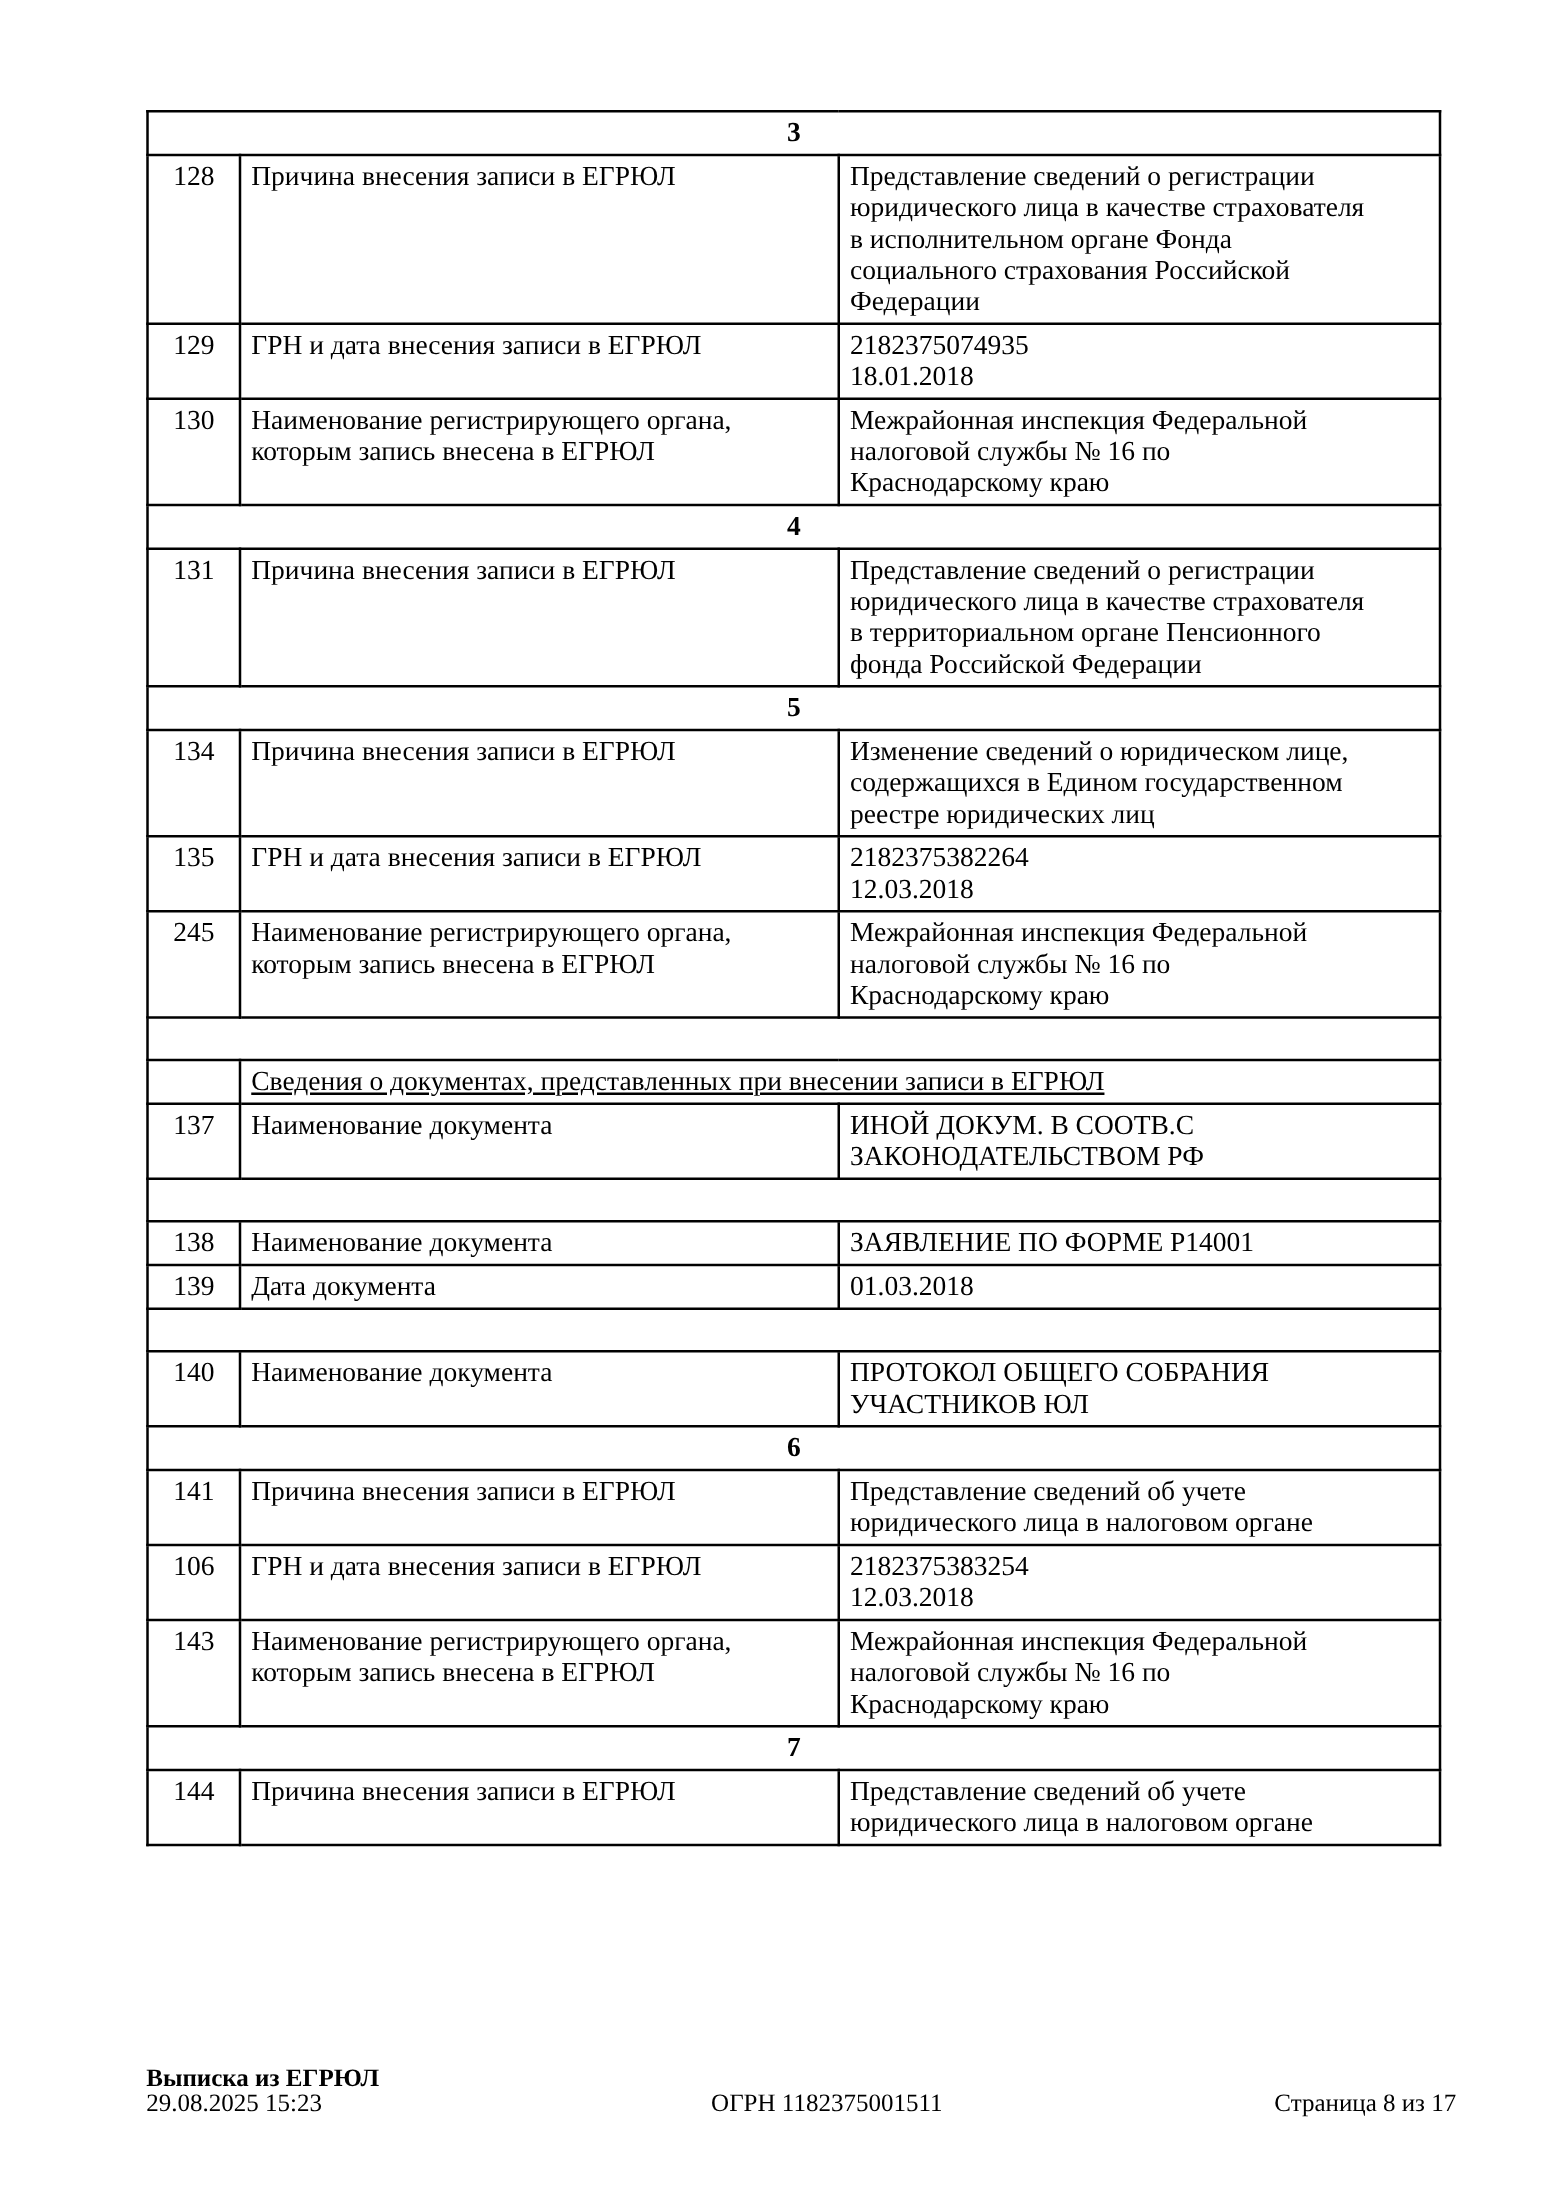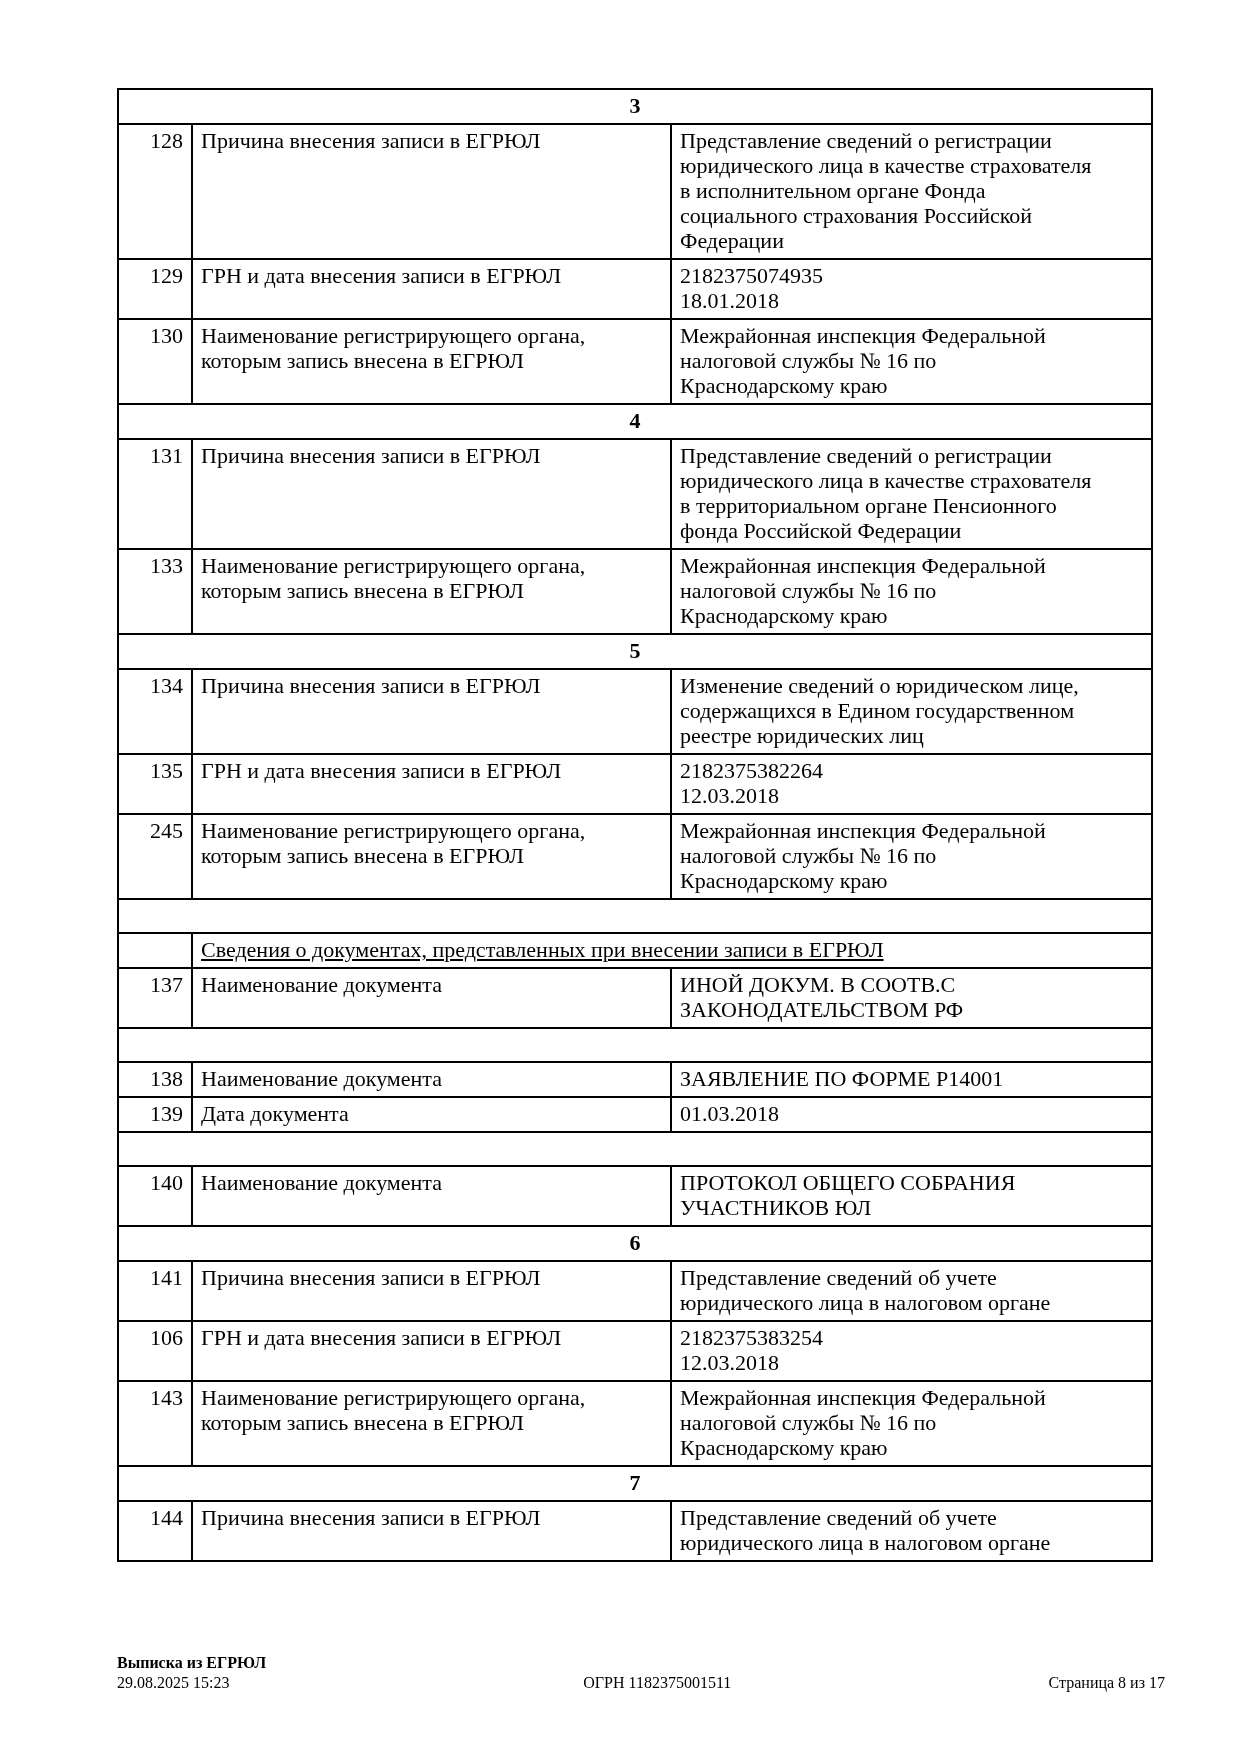--- a/index.html
+++ b/index.html
@@ -23,21 +23,21 @@
   table.egrul td {
     border: 2px solid #000000;
     font-size: 22px;
     line-height: 25px;
     padding: 3px 8px 5px 8px;
     vertical-align: top;
     white-space: pre-line;
     overflow: hidden;
   }
   td.num {
-    text-align: right;
+    text-align: center;
     padding-left: 2px;
     padding-right: 2px;
     margin-top: 24px;
   }
   td.section {
     text-align: center;
     font-weight: bold;
     white-space: normal;
   }
   td.empty {
@@ -48,21 +48,21 @@
     text-decoration: underline;
   }
   .footer {
     position: absolute;
     left: 117px;
     top: 1653px;
     width: 1048px;
     display: flex;
     justify-content: space-between;
     align-items: flex-end;
-    font-size: 16px;
+    font-size: 20px;
     line-height: 20px;
   }
   .footer .doc-type { font-weight: bold; }
 </style>
 </head>
 <body>
 
 <div class="page">
 
   <table class="egrul">
@@ -101,28 +101,20 @@
         <tr>
           <td class="section" colspan="3">4</td>
         </tr>
         <tr>
           <td class="num">131</td>
           <td class="label">Причина внесения записи в ЕГРЮЛ</td>
           <td class="value">Представление сведений о регистрации
 юридического лица в качестве страхователя
 в территориальном органе Пенсионного
 фонда Российской Федерации</td>
-        </tr>
-        <tr>
-          <td class="num">133</td>
-          <td class="label">Наименование регистрирующего органа,
-которым запись внесена в ЕГРЮЛ</td>
-          <td class="value">Межрайонная инспекция Федеральной
-налоговой службы № 16 по
-Краснодарскому краю</td>
         </tr>
         <tr>
           <td class="section" colspan="3">5</td>
         </tr>
         <tr>
           <td class="num">134</td>
           <td class="label">Причина внесения записи в ЕГРЮЛ</td>
           <td class="value">Изменение сведений о юридическом лице,
 содержащихся в Едином государственном
 реестре юридических лиц</td>

